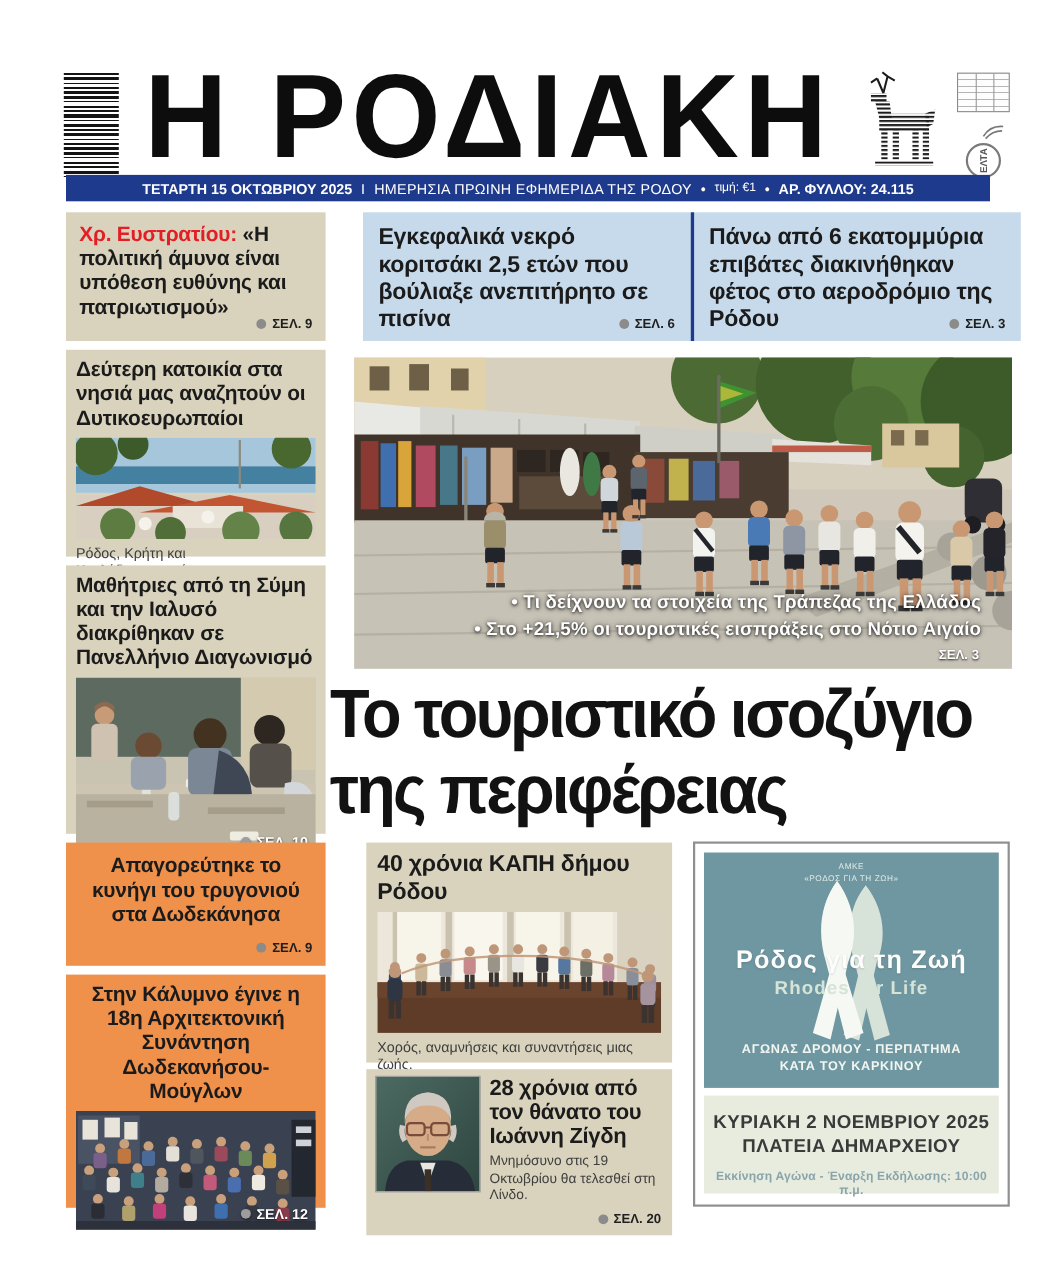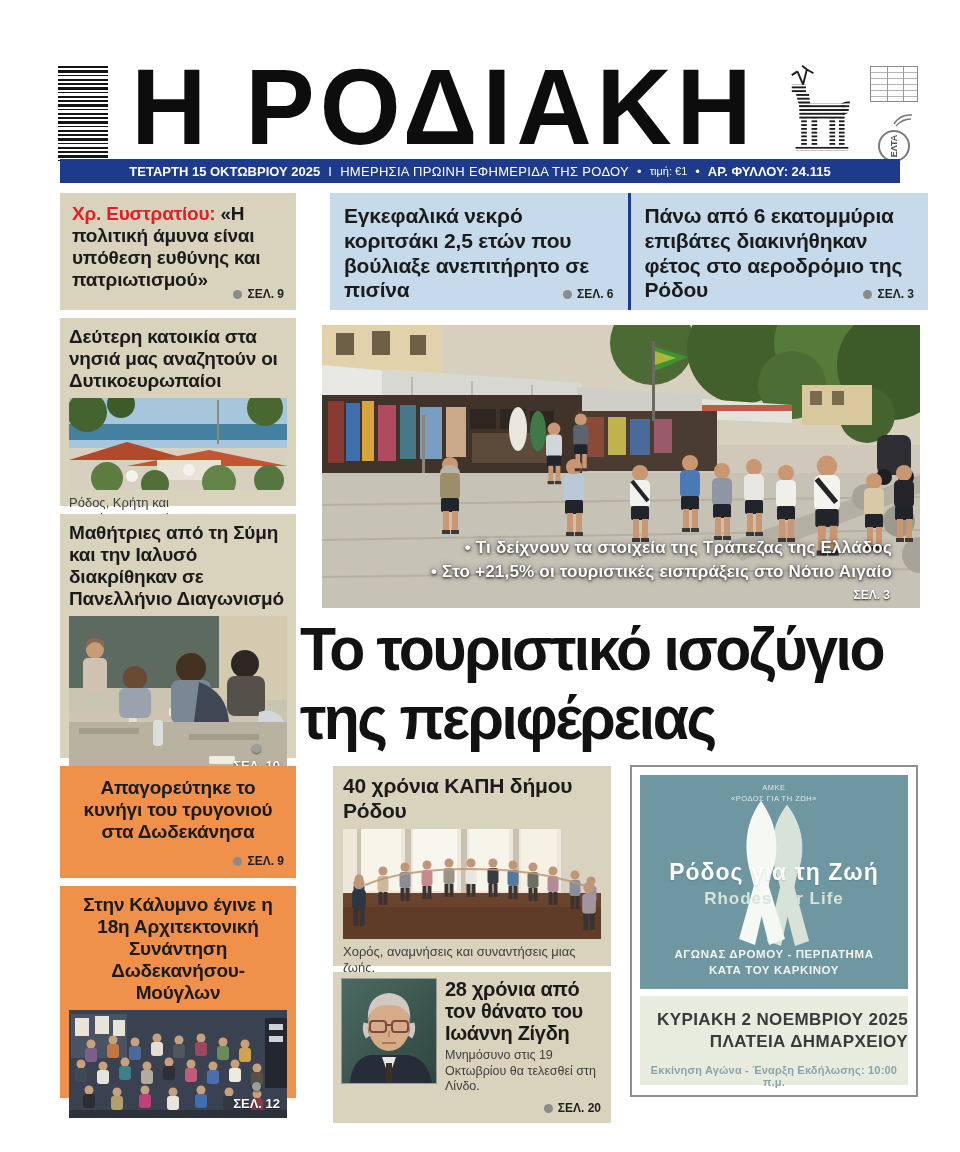--- a/index.html
+++ b/index.html
@@ -28,21 +28,21 @@
 
   
   .bg-beige{background:#d9d3bd;}
   .bg-blue{background:#c6daeb;}
   .bg-orange{background:#f0914b;text-align:center;}
   .h-small{font-weight:700;font-size:19px;line-height:1.16;color:#1b1b1b;letter-spacing:-.2px;}
   .h-mid{font-weight:700;font-size:21px;line-height:1.18;color:#1b1b1b;letter-spacing:-.2px;}
   .kicker{color:#e31e24;}
   .page-tag{display:flex;align-items:center;gap:5px;font-weight:700;font-size:12px;color:#1f1f1f;justify-content:flex-end;}
   .page-tag .dot{width:9px;height:9px;border-radius:50%;background:#8b8b8b;flex:0 0 auto;}
-  .page-tag.on-photo{color:#fff;text-shadow:0 1px 2px rgba(0,0,0,.75);font-size:13px;flex-direction:column;}
+  .page-tag.on-photo{color:#fff;text-shadow:0 1px 2px rgba(0,0,0,.75);font-size:13px;}
   .page-tag.on-photo .dot{background:#9d9d9d;box-shadow:0 1px 2px rgba(0,0,0,.5);}
   .caption{font-size:13px;color:#3e3e3e;line-height:1.25;}
   .photo-frame{display:block;}
 
   
   .blk-efstratiou{left:60px;top:193px;width:236px;height:117px;padding:10px 12px;}
   .blk-efstratiou .page-tag{position:absolute;right:12px;bottom:9px;}
   .top-blue{left:302px;top:193px;width:598px;height:117px;display:flex;margin-left:28px;}
   .top-blue .half{flex:1;position:relative;padding:11px 14px;}
   .top-blue .vdiv{width:3px;background:#1e3a8c;}
@@ -78,21 +78,21 @@
 
   
   .ad{left:630px;top:765px;width:288px;height:332px;border:2px solid #8f8f8f;background:#fff;padding:8px;}
   .ad .teal{position:relative;width:100%;height:214px;background:#6f97a1;overflow:hidden;}
   .ad .org{position:absolute;top:7px;left:0;width:100%;text-align:center;color:#dfe9e7;font-size:7.5px;line-height:1.5;letter-spacing:.5px;}
   .ad .ribbons{position:absolute;left:50%;top:24px;transform:translateX(-50%);}
   .ad .t-gr{position:absolute;top:84px;left:0;width:100%;text-align:center;color:#fdfdfd;font-weight:700;font-size:23px;letter-spacing:1px;text-shadow:0 1px 2px rgba(0,0,0,.15);}
   .ad .t-en{position:absolute;top:114px;left:0;width:100%;text-align:center;color:#d6e4d8;font-weight:700;font-size:17px;letter-spacing:1px;}
   .ad .event{position:absolute;bottom:10px;left:0;width:100%;text-align:center;color:#f2f5f0;font-weight:700;font-size:11.5px;line-height:1.45;letter-spacing:.6px;}
   .ad .band{margin-top:7px;width:100%;height:89px;background:#e7ecdf;text-align:center;}
-  .ad .band .dt{padding-top:13px;font-weight:700;font-size:17px;color:#3a3a3a;line-height:1.3;letter-spacing:.4px;text-align:right;}
+  .ad .band .dt{padding-top:13px;font-weight:700;font-size:17px;color:#3a3a3a;line-height:1.3;letter-spacing:.4px;}
   .ad .band .info{margin-top:11px;font-weight:700;font-size:11px;color:#8aa4ab;letter-spacing:.2px;}
 </style>
 </head>
 <body>
 
 <div class="page">
 
   <div class="abs barcode"></div>
 
   <div class="abs masthead-title">Η ΡΟΔΙΑΚΗ</div>

